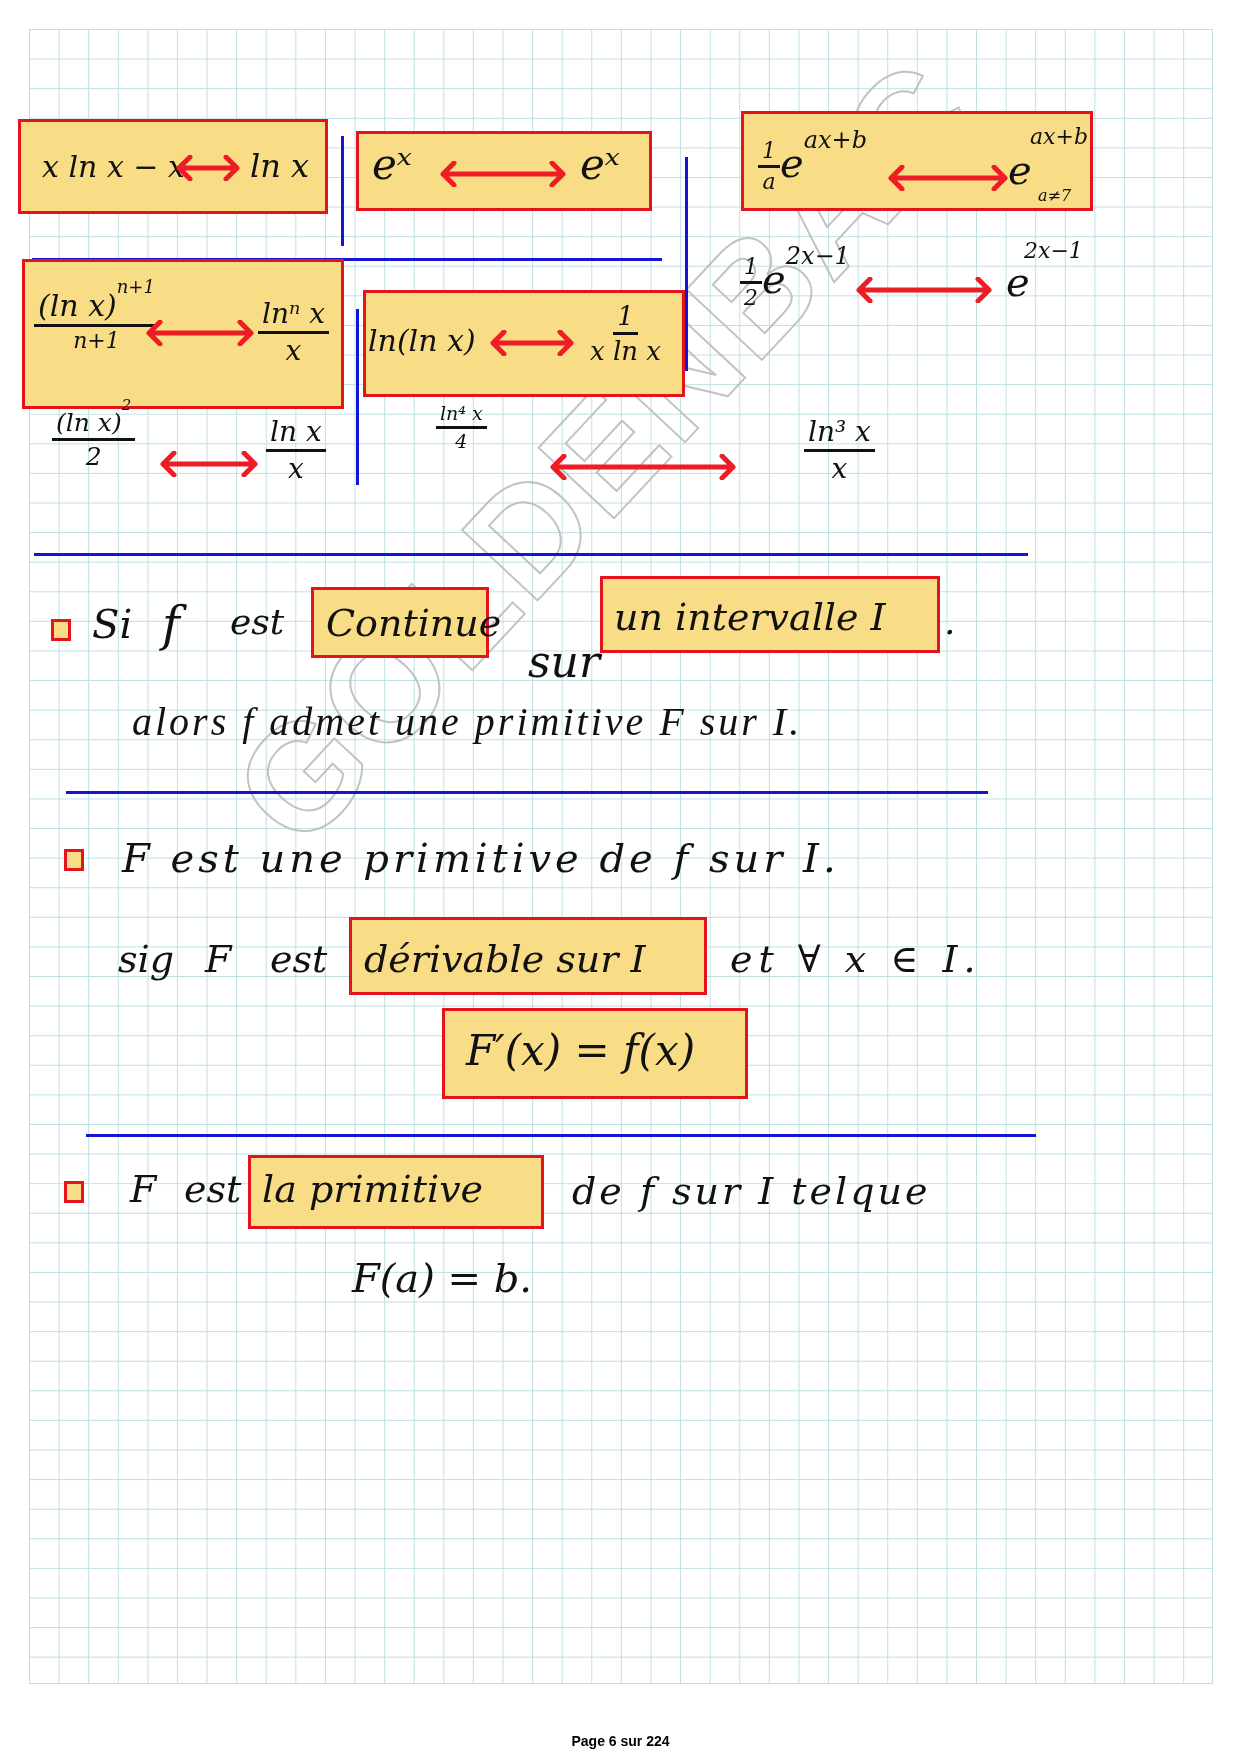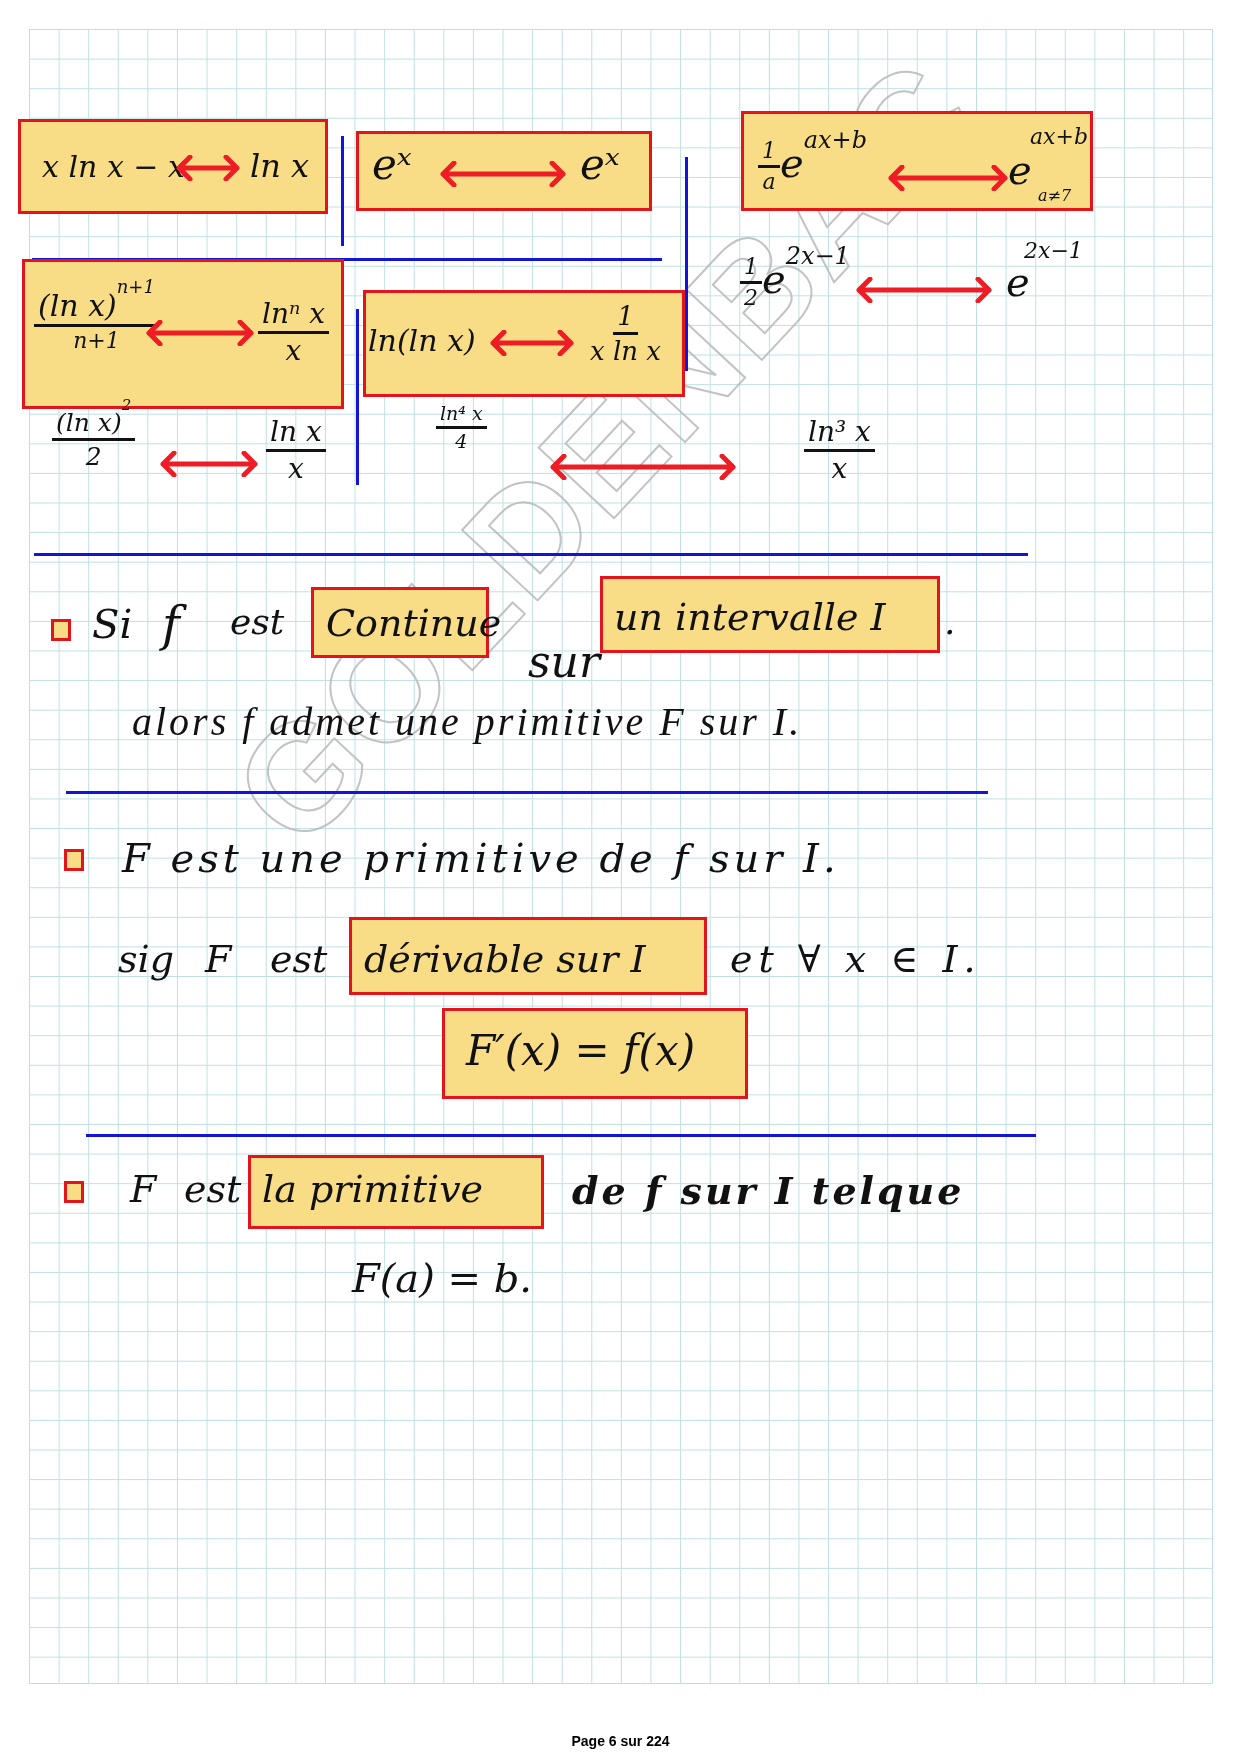--- a/index.html
+++ b/index.html
@@ -212,17 +212,17 @@
 <div class="box" style="left:442px;top:1008px;width:306px;height:91px;"></div>
 <span class="hand" style="left:466px;top:1030px;font-size:42px;">F′(x) = f(x)</span>
 
 <div class="bline" style="left:86px;top:1134px;width:950px;height:3px;"></div>
 
 <div class="bullet" style="left:64px;top:1181px;"></div>
 <span class="hand" style="left:130px;top:1170px;font-size:38px;">F</span>
 <span class="hand" style="left:184px;top:1170px;font-size:38px;">est</span>
 <div class="box" style="left:248px;top:1155px;width:296px;height:74px;"></div>
 <span class="hand" style="left:262px;top:1170px;font-size:38px;text-align:right;">la primitive</span>
-<span class="hand" style="left:572px;top:1172px;font-size:38px;letter-spacing:3px;font-weight:bold;">de f sur I telque</span>
+<span class="hand" style="left:572px;top:1172px;font-size:38px;letter-spacing:3px;">de f sur I telque</span>
 
 <span class="hand" style="left:352px;top:1258px;font-size:40px;">F(a) = b.</span>
 
 <div class="footer">Page 6 sur 224</div>
 
 </body></html>

